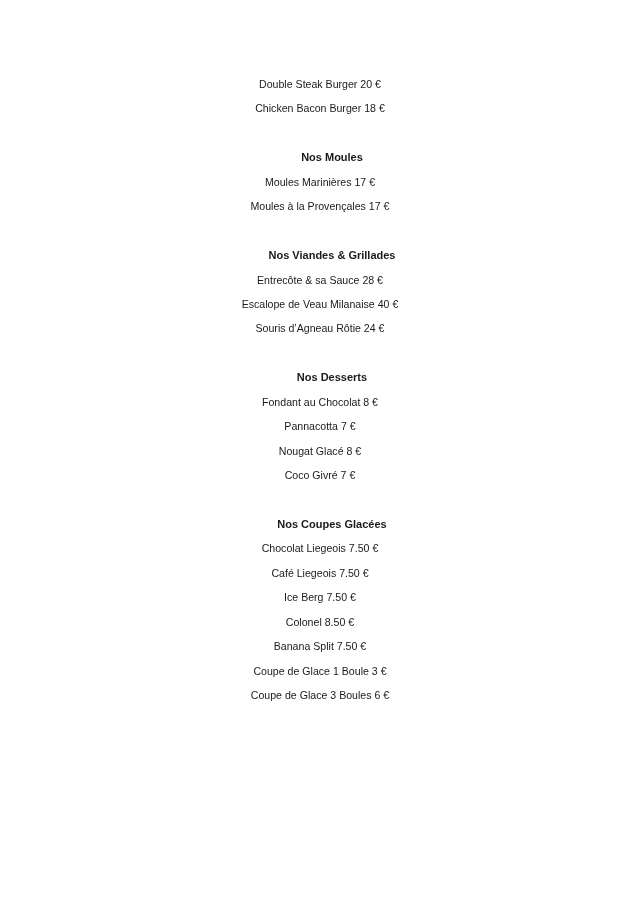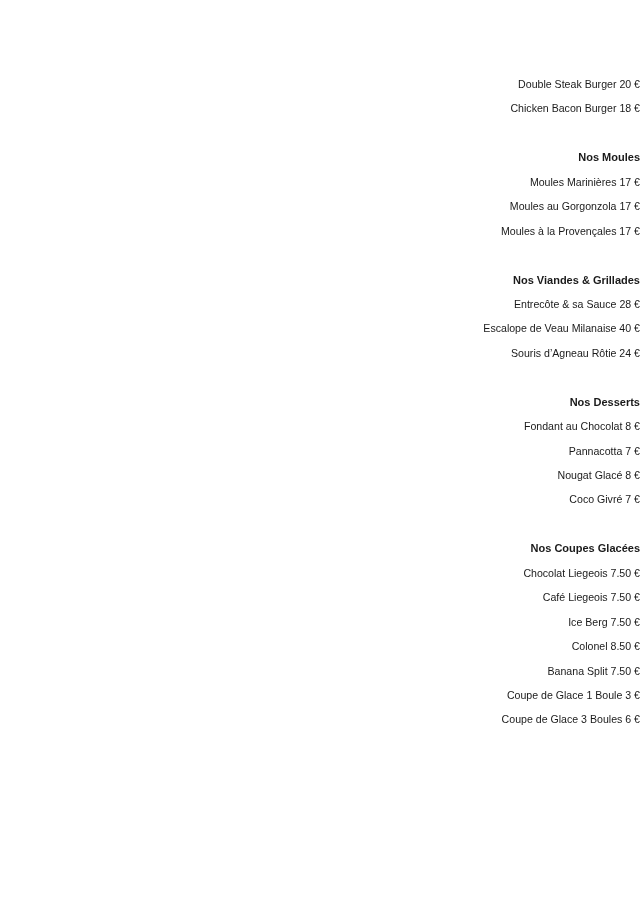--- a/index.html
+++ b/index.html
@@ -1,34 +1,33 @@
 <!DOCTYPE html>
 <html><head>
 <meta charset="utf-8">
 <style>
   html, body { margin: 0; padding: 0; background: #ffffff; }
   body { width: 640px; height: 905px; position: relative; overflow: hidden;
          font-family: "Liberation Sans", sans-serif; color: #1a1a1a; }
-  .page { position: absolute; left: 0; top: 72px; width: 640px; text-align: right; }
+  .page { position: absolute; left: 0; top: 72px; width: 640px; text-align: center; }
   .line { height: 24.45px; line-height: 24.45px; font-size: 10.6px; white-space: nowrap; }
   .heading { font-weight: bold; font-size: 11px; margin-left: 24px; }
   .blank { height: 24.45px; }
 </style>
 </head>
 <body>
 
 <div class="page">
 
   <div class="line">Double Steak Burger 20 €</div>
   <div class="line">Chicken Bacon Burger 18 €</div>
   <div class="blank"></div>
 
   <div class="line heading">Nos Moules</div>
   <div class="line">Moules Marinières 17 €</div>
-  <div class="line">Moules au Gorgonzola 17 €</div>
   <div class="line">Moules à la Provençales 17 €</div>
   <div class="blank"></div>
 
   <div class="line heading">Nos Viandes &amp; Grillades</div>
   <div class="line">Entrecôte &amp; sa Sauce 28 €</div>
   <div class="line">Escalope de Veau Milanaise 40 €</div>
   <div class="line">Souris d’Agneau Rôtie 24 €</div>
   <div class="blank"></div>
 
   <div class="line heading">Nos Desserts</div>

